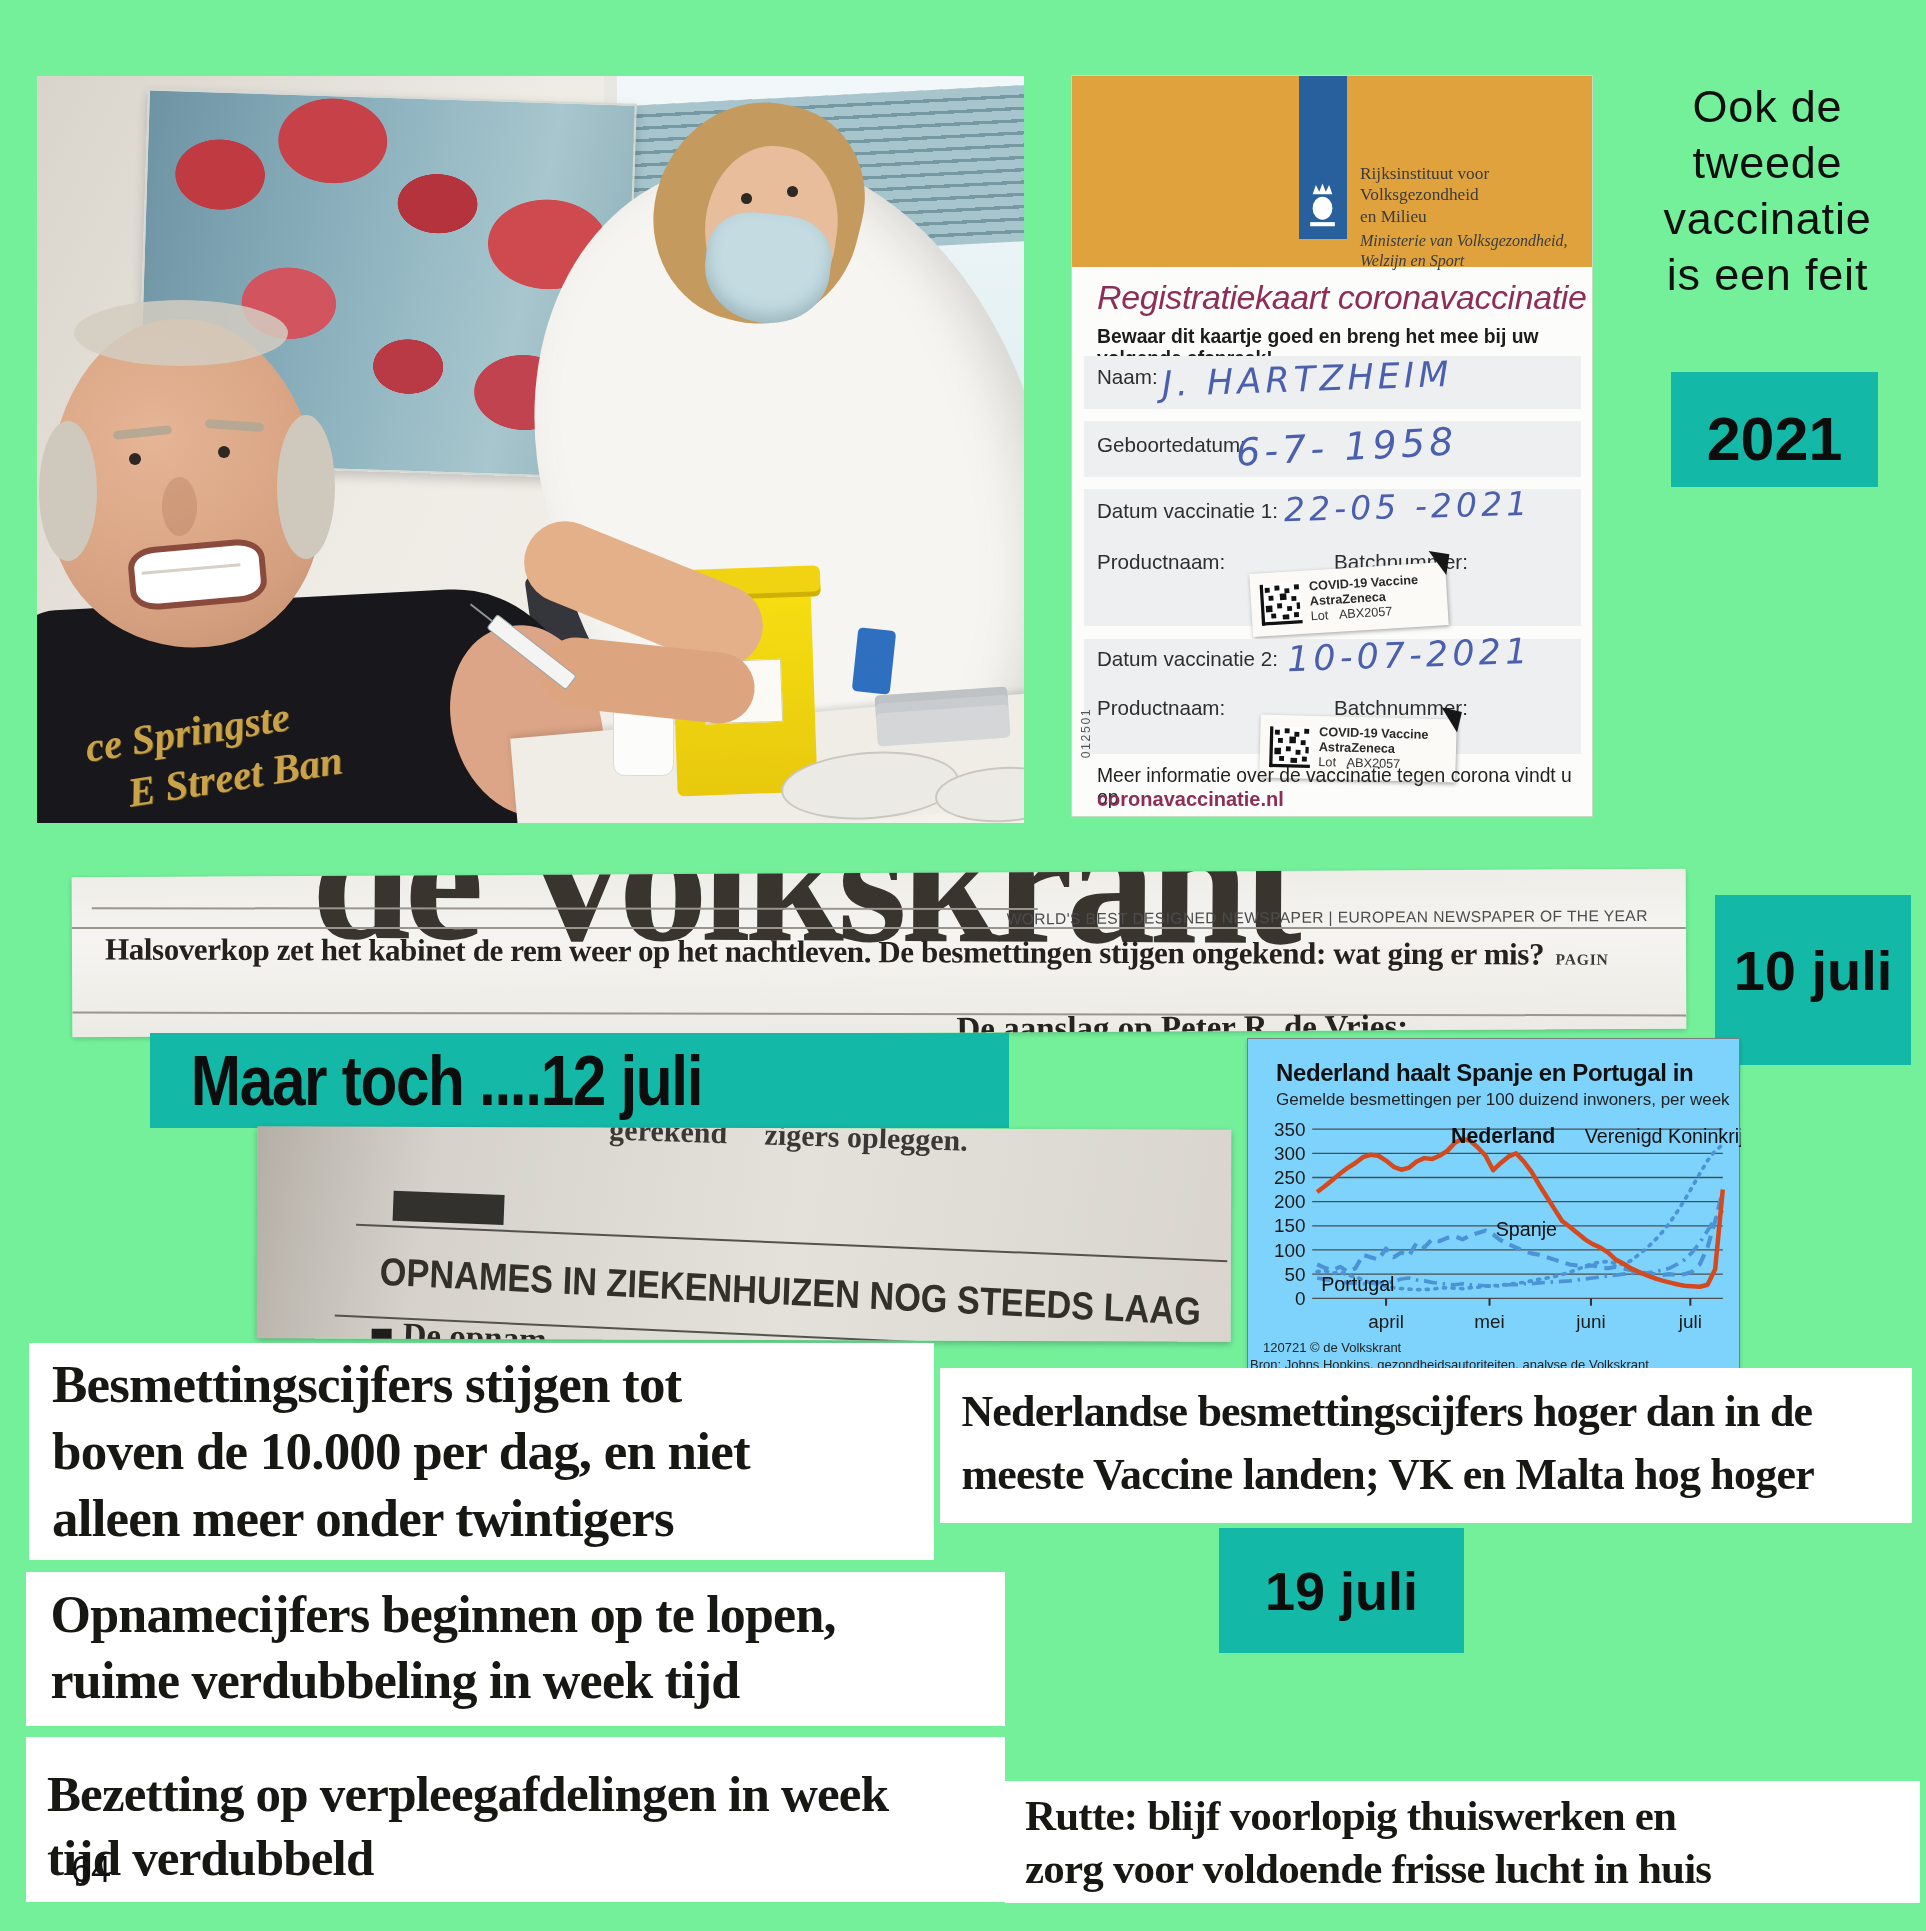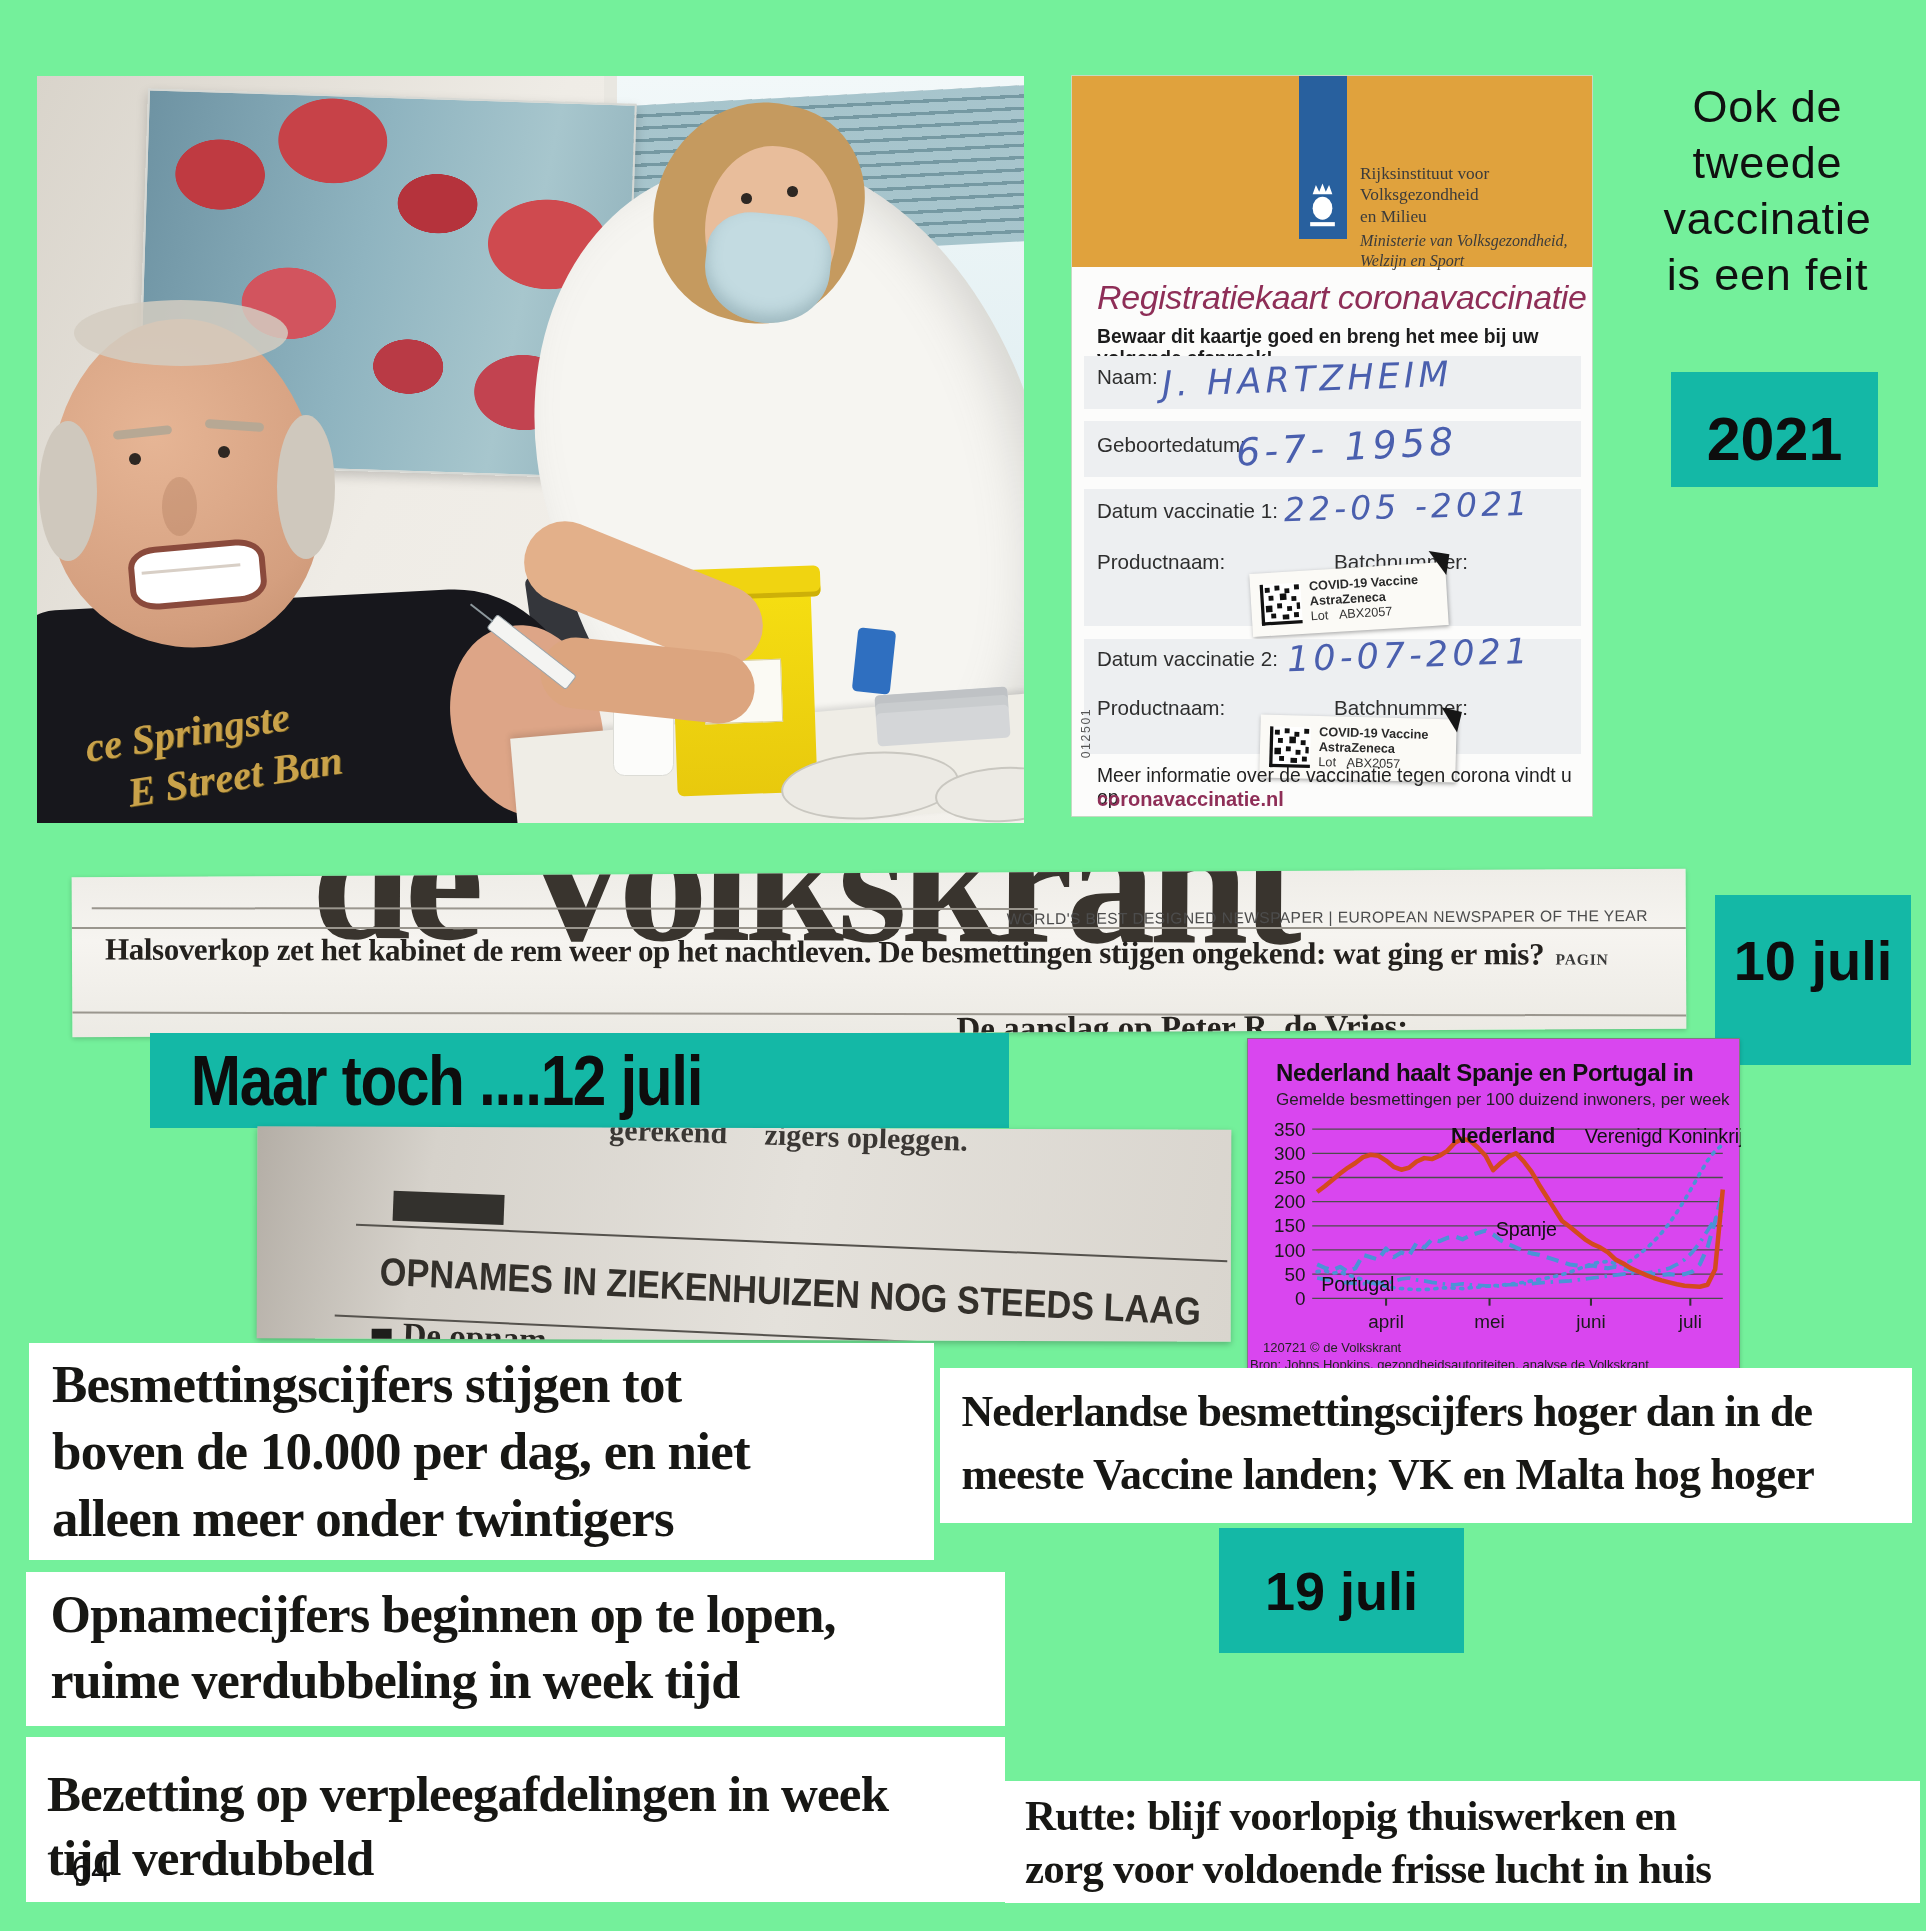--- a/index.html
+++ b/index.html
@@ -3,21 +3,21 @@
 <meta charset="utf-8">
 <style>
   html,body{margin:0;padding:0;background:#74f09b;}
   #canvas{position:relative;width:1926px;height:1931px;background:#74f09b;overflow:hidden;
           font-family:"Liberation Sans",sans-serif;}
   .abs{position:absolute;}
 
   
   .gold{background:#14b8a6;color:#0d0d0d;font-weight:bold;display:flex;align-items:center;justify-content:center;}
   #badge2021{left:1671px;top:372px;width:207px;height:115px;font-size:61px;padding-top:18px;box-sizing:border-box;}
-  #badge10juli{left:1715px;top:895px;width:196px;height:170px;font-size:56px;align-items:flex-start;padding-top:33px;box-sizing:border-box;}
+  #badge10juli{left:1715px;top:895px;width:196px;height:170px;font-size:56px;align-items:flex-start;padding-top:43px;box-sizing:border-box;}
   #banner12juli{left:150px;top:1033px;width:859px;height:95px;justify-content:flex-start;}
   #banner12juli span{font-size:71px;transform:scaleX(.85);transform-origin:left center;padding-left:48px;white-space:nowrap;letter-spacing:-1.6px;}
   #badge19juli{left:1219px;top:1528px;width:245px;height:125px;font-size:54px;}
 
   
   #caption{left:1609px;top:79px;width:317px;text-align:center;font-size:45px;line-height:56px;color:#101010;letter-spacing:0.8px;}
 
   
   #photo{left:37px;top:76px;width:987px;height:747px;overflow:hidden;background:linear-gradient(115deg,#d9d4cb,#efece6 40%,#f4f2ed);}
   #pwindow{position:absolute;left:567px;top:0;width:428px;height:526px;background:linear-gradient(180deg,#f2f8f9,#e3f0f3 60%,#eef4f4);border-left:13px solid #e9e7e1;}
@@ -108,21 +108,21 @@
   #optop{position:absolute;left:352px;top:-10px;font-family:"Liberation Serif",serif;font-weight:bold;font-size:30px;color:#3a3734;transform:rotate(1.6deg);white-space:pre;}
   #opbar{position:absolute;left:136px;top:66px;width:111px;height:30px;background:#33312d;transform:rotate(2deg);}
   .oprule{position:absolute;height:2.1px;background:#55524d;}
   #oprule1{left:99px;top:97px;width:872px;transform:rotate(2.2deg);transform-origin:left;}
   #oprule2{left:78px;top:188px;width:896px;transform:rotate(2.4deg);transform-origin:left;}
   #opheadline{position:absolute;left:123px;top:123px;font-weight:bold;font-size:39px;color:#33302b;white-space:nowrap;transform:scaleX(.88) rotate(2.3deg);transform-origin:left;}
   #opbullet{position:absolute;left:115px;top:202px;width:20px;height:20px;background:#1e1d1b;}
   #opbottom{position:absolute;left:146px;top:192px;font-family:"Liberation Serif",serif;font-weight:bold;font-size:33px;color:#2a2824;white-space:nowrap;transform:rotate(2deg);}
 
   
-  #chartpaper{left:1247px;top:1038px;width:493px;height:333px;background:#d946ef;border:1.6px solid #7e7e7e;box-sizing:border-box;box-shadow:0 1.6px 4.1px rgba(0,0,0,.2);text-align:right;}
+  #chartpaper{left:1247px;top:1038px;width:493px;height:333px;background:#7dd3fc;border:1.6px solid #7e7e7e;box-sizing:border-box;box-shadow:0 1.6px 4.1px rgba(0,0,0,.2);text-align:right;}
   #charttitle{position:absolute;left:28px;top:20px;font-size:24px;font-weight:bold;color:#111;letter-spacing:-0.4px;white-space:nowrap;}
   #chartsub{position:absolute;left:28px;top:51px;font-size:17px;color:#222;white-space:nowrap;}
   #chart-plot{position:absolute;left:0;top:77px;width:493px;height:225px;}
   #chart-plot text{font-family:"Liberation Sans",sans-serif;}
   #fn1{position:absolute;left:15px;top:301px;font-size:13px;color:#222;}
   #fn2{position:absolute;left:2px;top:318px;font-size:13px;color:#222;}
 
   
   .hbox{background:#fff;color:#171714;font-family:"Liberation Serif",serif;font-weight:bold;letter-spacing:-0.8px;}
   #h1box{left:29px;top:1343px;width:905px;height:217px;font-size:53px;line-height:67px;padding:8.2px 0 0 23px;box-sizing:border-box;}

